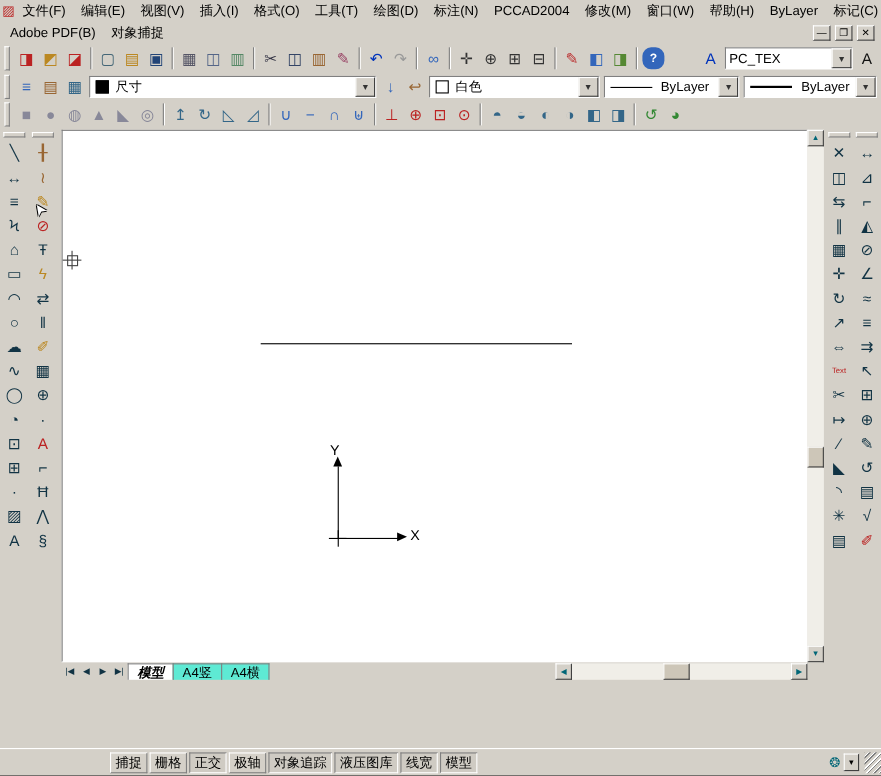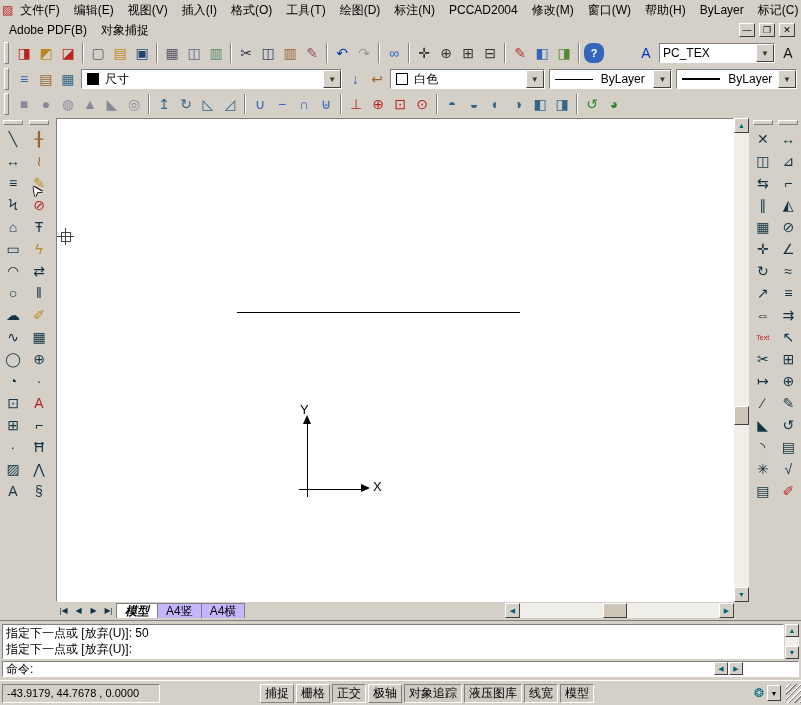--- a/index.html
+++ b/index.html
@@ -64,21 +64,21 @@
         font-size:7px;display:flex;align-items:center;justify-content:center;box-sizing:border-box;color:#067;}
   .vscroll .sbtn{position:absolute;left:0;}
   .vscroll .sbtn.up{top:0;} .vscroll .sbtn.down{bottom:0;}
   .vthumb{position:absolute;left:0;top:288px;width:15px;height:19px;background:#cdc6b8;
           border:1px solid;border-color:#fff #404040 #404040 #fff;box-sizing:border-box;}
 
   .tabrow{position:absolute;left:56px;top:602px;width:693px;height:16px;display:flex;align-items:flex-end;}
   .tabnav{display:flex;align-items:center;height:16px;}
   .tabnav .tbico{width:15px;height:14px;font-size:8px;margin:0;color:#134;}
   .tab{height:15px;padding:0 8px;display:flex;align-items:center;border:1px solid #808080;border-bottom:none;
-       background:#c4b5fd;margin-right:-1px;box-sizing:border-box;white-space:nowrap;}
+       background:#5eead4;margin-right:-1px;box-sizing:border-box;white-space:nowrap;}
   .tab.active{background:#fff;font-weight:bold;font-style:italic;}
   .hscroll{position:absolute;left:449px;top:1px;width:229px;height:15px;background:#f0eee8;}
   .hscroll .sbtn{position:absolute;top:0;}
   .hscroll .sbtn.lf{left:0;} .hscroll .sbtn.rt{right:0;}
   .hthumb{position:absolute;left:98px;top:0;width:24px;height:15px;background:#cdc6b8;
           border:1px solid;border-color:#fff #404040 #404040 #fff;box-sizing:border-box;}
 
   
   .cmdwin{position:absolute;left:0;top:620px;width:801px;height:58px;background:#d4d0c8;border-top:1px solid #808080;}
   .cmdhist{position:absolute;left:2px;top:3px;width:782px;height:35px;background:#fff;
@@ -391,40 +391,22 @@
     <span class="tab active">模型</span>
     <span class="tab">A4竖</span>
     <span class="tab">A4横</span>
     <div class="hscroll">
       <span class="sbtn lf">◀</span>
       <span class="hthumb"></span>
       <span class="sbtn rt">▶</span>
     </div>
   </div>
 
-  <div class="cmdwin">
-    <div class="cmdhist">
-      <div>指定下一点或 [放弃(U)]: 50</div>
-      <div>指定下一点或 [放弃(U)]:</div>
-    </div>
-    <div class="cmdvscroll">
-      <span class="sbtn up">▲</span>
-      <span class="sbtn down">▼</span>
-    </div>
-    <div class="cmdprompt">
-      <span>命令:</span>
-    </div>
-    <div class="cmdnav">
-      <span class="sbtn">◀</span>
-      <span class="sbtn">▶</span>
-    </div>
-  </div>
 
   <div class="statusbar">
-    <span class="coords">-43.9179, 44.7678 ,  0.0000</span>
     <span class="stbtn off first">捕捉</span>
     <span class="stbtn off">栅格</span>
     <span class="stbtn on">正交</span>
     <span class="stbtn off">极轴</span>
     <span class="stbtn on">对象追踪</span>
     <span class="stbtn on">液压图库</span>
     <span class="stbtn on">线宽</span>
     <span class="stbtn on">模型</span>
     <span class="tray">
       <span class="tray-ico">❂</span>

